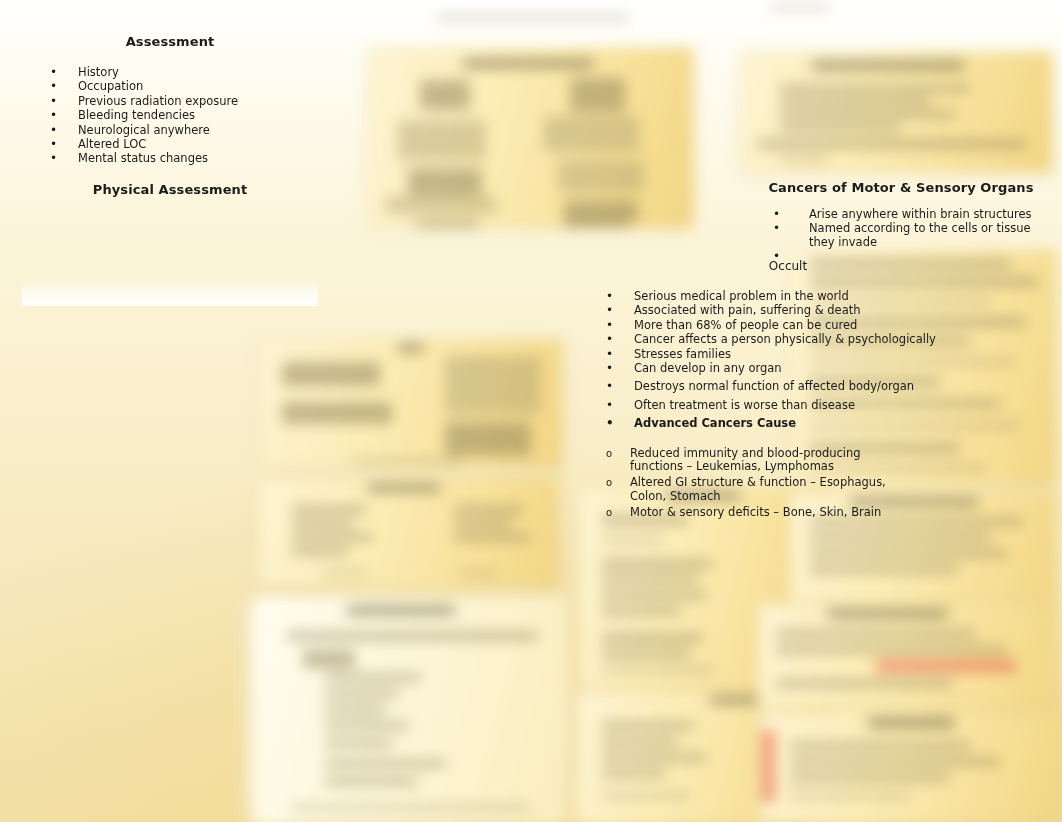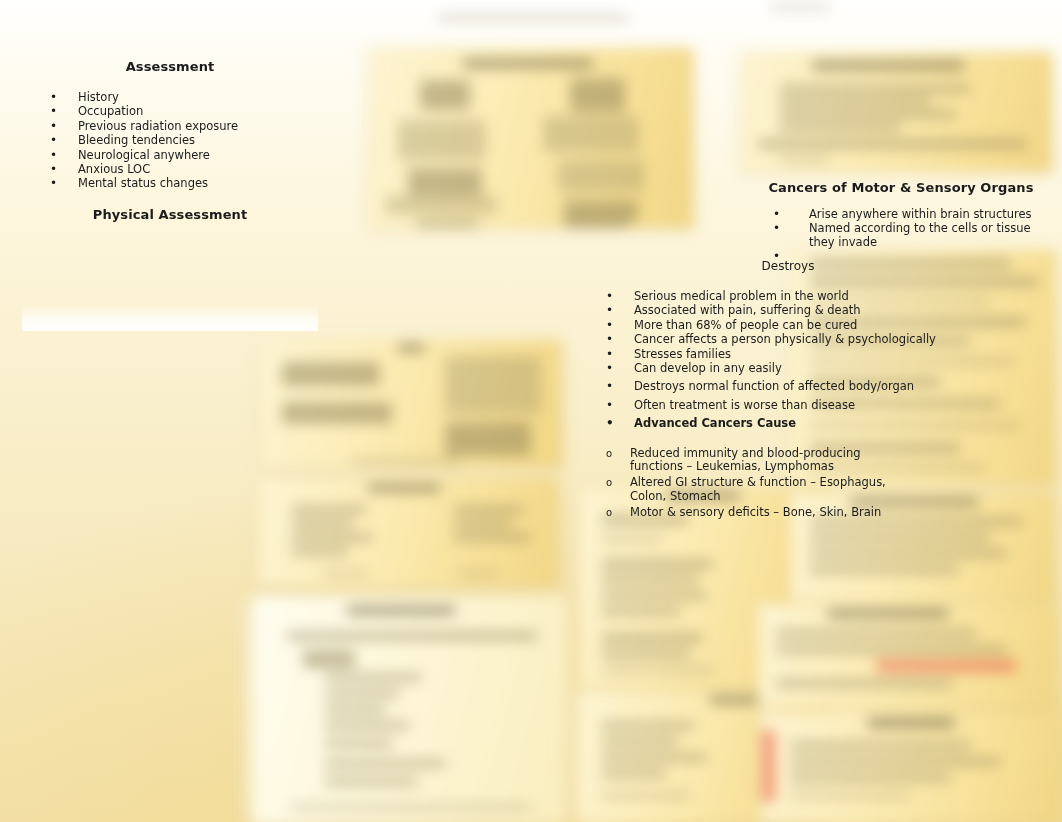--- a/index.html
+++ b/index.html
@@ -88,21 +88,21 @@
     padding:0 0 0 52px;margin:0;
   }
   ul.sub > li:before{
     content:"o";position:absolute;left:28px;top:0;
     font-size:10px;color:#1b1b1b;line-height:14px;
   }
   ul.sub > li.cont:before{content:"";}
   ul.sub > li.cont{padding-left:52px;}
 
   
-  #panel-assessment{left:22px;top:53px;width:296px;height:278px;}
+  #panel-assessment{left:22px;top:28px;width:296px;height:278px;}
   #panel-assessment .inner{padding:6px 0 0 0;}
   #panel-motor{left:745px;top:180px;width:312px;height:78px;}
   #panel-cancers{left:578px;top:258px;width:420px;height:222px;}
 </style>
 </head>
 <body>
 
 <div id="page-wash"></div>
 
 <div id="blur-layer2">
@@ -241,46 +241,46 @@
 
 <div class="sheet bare" id="panel-assessment">
   <div class="inner">
     <h2 class="title">Assessment</h2>
     <ul class="bl">
       <li>History</li>
       <li>Occupation</li>
       <li>Previous radiation exposure</li>
       <li>Bleeding tendencies</li>
       <li>Neurological anywhere</li>
-      <li>Anxious LOC</li>
+      <li>Altered LOC</li>
       <li>Mental status changes</li>
     </ul>
     <h2 class="title" style="margin-top:14px;">Physical Assessment</h2>
   </div>
   <div class="sheet-fade"></div>
 </div>
 
 <div class="sheet bare" id="panel-motor">
   <h2 class="title">Cancers of Motor &amp; Sensory Organs</h2>
   <ul class="bl" style="margin-top:12px;">
     <li style="padding-left:48px;">Arise anywhere within brain structures</li>
     <li style="padding-left:48px;">Named according to the cells or tissue they invade</li>
     <li class="empty" style="padding-left:48px;"></li>
   </ul>
 </div>
 
 <div class="sheet bare" id="panel-cancers">
-  <h3 class="subtitle">Destroys</h3>
+  <h3 class="subtitle">Occult</h3>
   <ul class="bl">
     <li>Serious medical problem in the world</li>
     <li>Associated with pain, suffering &amp; death</li>
     <li>More than 68% of people can be cured</li>
     <li>Cancer affects a person physically &amp; psychologically</li>
     <li>Stresses families</li>
-    <li>Can develop in any easily</li>
+    <li>Can develop in any organ</li>
     <li class="sp2">Destroys normal function of affected body/organ</li>
     <li class="sp2">Often treatment is worse than disease</li>
     <li class="sp2 bold">Advanced Cancers Cause</li>
   </ul>
   <ul class="sub" style="margin-top:14px;">
     <li>Reduced immunity and blood-producing</li>
     <li class="cont">functions – Leukemias, Lymphomas</li>
     <li style="margin-top:3px;">Altered GI structure &amp; function – Esophagus,</li>
     <li class="cont">Colon, Stomach</li>
     <li style="margin-top:3px;">Motor &amp; sensory deficits – Bone, Skin, Brain</li>

